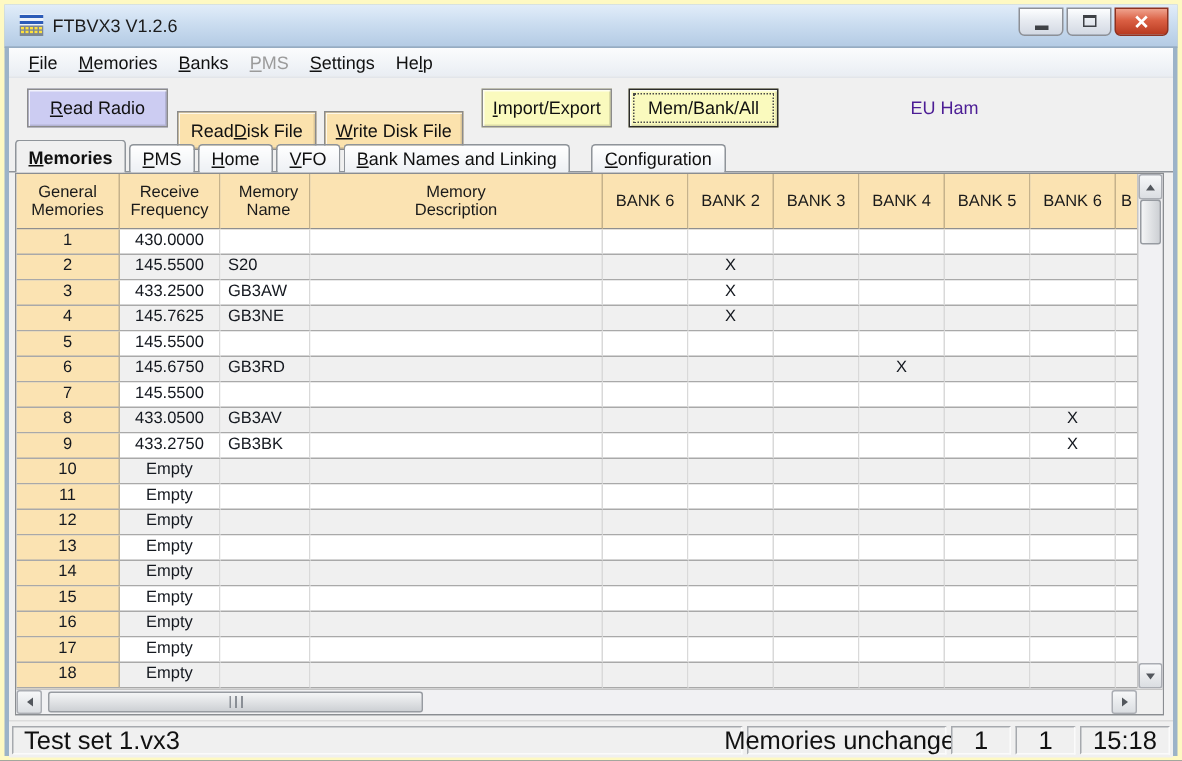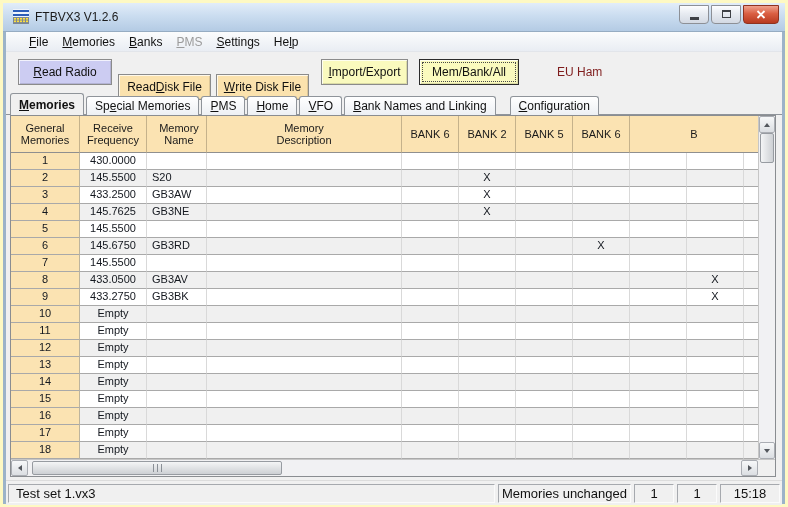--- a/index.html
+++ b/index.html
@@ -16,34 +16,34 @@
   .wbtn{width:30px;height:19px;border:1px solid #8d9096;border-radius:0 0 4px 4px;
     background:linear-gradient(#fdfeff,#e7ebf1 45%,#d3d9e3);margin-left:2px;
     display:flex;align-items:center;justify-content:center;box-sizing:border-box;cursor:default;}
   .wbtn.close{width:36px;background:linear-gradient(#efa28d,#da5f43 45%,#b83a20);border-color:#8e3220;}
   .glyph-min{width:9px;height:3px;background:#3e4146;margin-top:8px;}
   .glyph-max{width:9px;height:8px;border:1px solid #3e4146;border-top-width:2px;box-sizing:border-box;}
   
   .body{height:473px;background:#f0f0f0;position:relative;overflow:hidden;}
   
   .menubar{height:20px;background:linear-gradient(#fbfcfd,#e9edf3);display:flex;align-items:center;
-    padding-left:16px;border-bottom:1px solid #e2e5ea;box-sizing:border-box;}
+    padding-left:6px;border-bottom:1px solid #e2e5ea;box-sizing:border-box;}
   .menu-item{font-size:12px;color:#111;padding:2px 7px;white-space:nowrap;}
   .menu-item.disabled{color:#9b9b9b;}
   .ak{text-decoration:underline;}
   
   .toolbar{height:40px;display:flex;align-items:center;padding-left:12px;box-sizing:border-box;}
   .tbtn{height:26px;border:1px solid #8b8b8b;box-sizing:border-box;font-size:12px;color:#101010;
     display:flex;align-items:center;justify-content:center;white-space:nowrap;
     box-shadow:inset 1px 1px 0 rgba(255,255,255,.75), inset -1px -1px 0 rgba(0,0,0,.12);cursor:default;}
   .tbtn.lavender{background:#ccccf2;}
   .tbtn.wheat{background:#fbe2ad;margin-top:29px;}
   .tbtn.yellow{background:#fafabe;}
   .tbtn.focused{border:1px solid #2b2b2b;outline:1px dotted #4a4a4a;outline-offset:-4px;}
-  .mode-label{font-size:12px;color:#7f1d1d;margin-left:38px;white-space:nowrap;}
+  .mode-label{font-size:12px;color:#4c1d95;margin-left:88px;white-space:nowrap;}
   
   .tabstrip{height:22px;border-bottom:1px solid #8f949a;padding-left:4px;display:flex;
     align-items:flex-end;box-sizing:content-box;}
   .tab{position:relative;top:1px;border:1px solid #8f949a;border-bottom:none;border-radius:3px 3px 0 0;
     font-size:12px;color:#101010;padding:0 8px;display:flex;align-items:center;justify-content:center;
     height:18px;background:linear-gradient(#ffffff,#edf0f4);margin-right:2px;white-space:nowrap;cursor:default;}
   .tab.active{height:21px;background:#f0f0f0;font-weight:bold;z-index:2;}
   .tab.gap-before{margin-left:12px;}
   
   .table-wrap{width:766px;height:362px;margin-left:4px;border:1px solid #8a8d91;box-sizing:border-box;background:#fff;}
@@ -83,21 +83,21 @@
   .corner{width:17px;flex:none;background:#f0f0f0;}
   .tri{width:0;height:0;display:block;}
   .tri.up{border:3px solid transparent;border-bottom:4px solid #53575d;margin-top:-3px;}
   .tri.down{border:3px solid transparent;border-top:4px solid #53575d;margin-bottom:-3px;}
   .tri.left{border:3px solid transparent;border-right:4px solid #53575d;margin-left:-3px;}
   .tri.right{border:3px solid transparent;border-left:4px solid #53575d;margin-right:-3px;}
   
   .statusbar{margin-top:3px;height:27px;display:flex;gap:3px;padding:3px 2px 4px 2px;box-sizing:border-box;
     border-top:1px solid #dcdcdc;}
   .sp{border:1px solid;border-color:#a6a9ae #fbfbfb #fbfbfb #a6a9ae;background:#f0f0f0;
-    font-size:13px;color:#111;display:flex;align-items:center;box-sizing:border-box;padding:0 7px;white-space:nowrap;}
+    font-size:17px;color:#111;display:flex;align-items:center;box-sizing:border-box;padding:0 7px;white-space:nowrap;}
   .sp-file{flex:1;}
   .sp-state{width:133px;justify-content:center;}
   .sp-c1,.sp-c2{width:40px;justify-content:center;}
   .sp-time{width:60px;justify-content:center;}
 </style>
 </head>
 <body>
 
 <div class="window">
   <div class="titlebar">
@@ -177,25 +177,20 @@
         <span class="mode-label">EU Ham</span>
     </div>
 
     <div class="tabstrip">
         <span class="tab active">
           <span></span>
           <span class="ak">M</span>
           <span>emories</span>
         </span>
         <span class="tab">
-          <span>Sp</span>
-          <span class="ak">e</span>
-          <span>cial Memories</span>
-        </span>
-        <span class="tab">
           <span></span>
           <span class="ak">P</span>
           <span>MS</span>
         </span>
         <span class="tab">
           <span></span>
           <span class="ak">H</span>
           <span>ome</span>
         </span>
         <span class="tab">
@@ -222,20 +217,22 @@
               <div class="hc c-num">General
 Memories</div>
               <div class="hc c-freq">Receive
 Frequency</div>
               <div class="hc c-name">Memory
 Name</div>
               <div class="hc c-desc">Memory
 Description</div>
               <div class="hc c-bank">BANK 6</div>
               <div class="hc c-bank">BANK 2</div>
+              <div class="hc c-bank">BANK 3</div>
+              <div class="hc c-bank">BANK 4</div>
               <div class="hc c-bank">BANK 5</div>
               <div class="hc c-bank">BANK 6</div>
               <div class="hc c-bank c-last">B</div>
             </div>
           <div class="g-body">
               <div class="g-row">
                 <div class="c c-num">1</div>
                 <div class="c c-freq">430.0000</div>
                 <div class="c c-name"></div>
                 <div class="c c-desc"></div>

